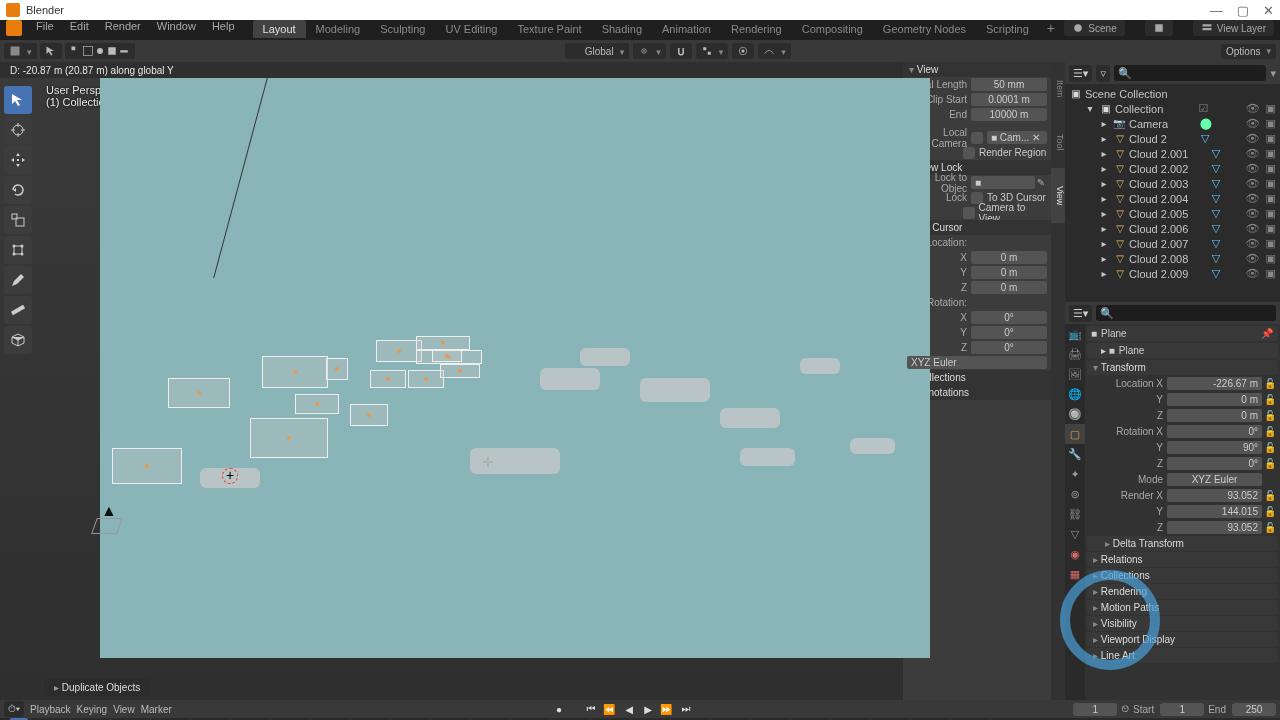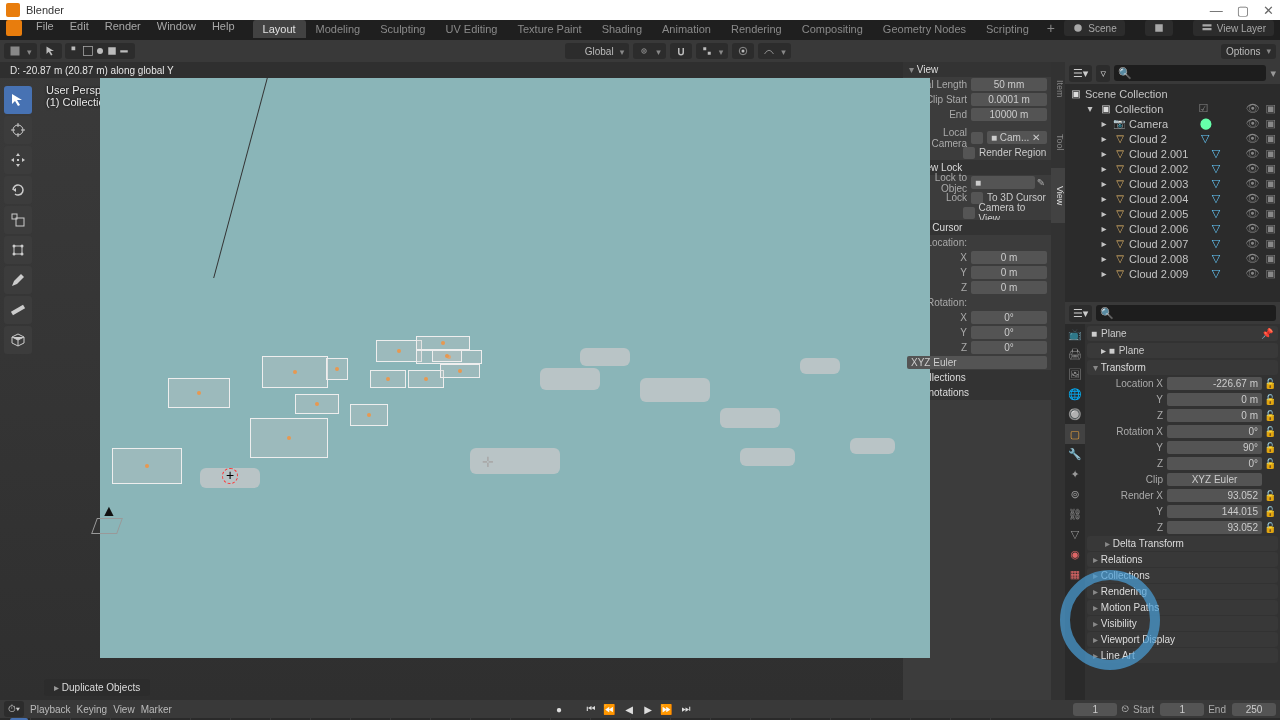--- a/index.html
+++ b/index.html
@@ -635,21 +635,21 @@
             <span class="lbl">Y</span>
             <span class="val">90°</span>
             <span class="lock">🔓</span>
           </div>
         <div class="prow">
             <span class="lbl">Z</span>
             <span class="val">0°</span>
             <span class="lock">🔓</span>
           </div>
         <div class="prow dd">
-            <span class="lbl">Clip</span>
+            <span class="lbl">Mode</span>
             <span class="val">XYZ Euler</span>
             <span class="lock"></span>
           </div>
         <div class="prow">
             <span class="lbl">Render X</span>
             <span class="val">93.052</span>
             <span class="lock">🔓</span>
           </div>
         <div class="prow">
             <span class="lbl">Y</span>

